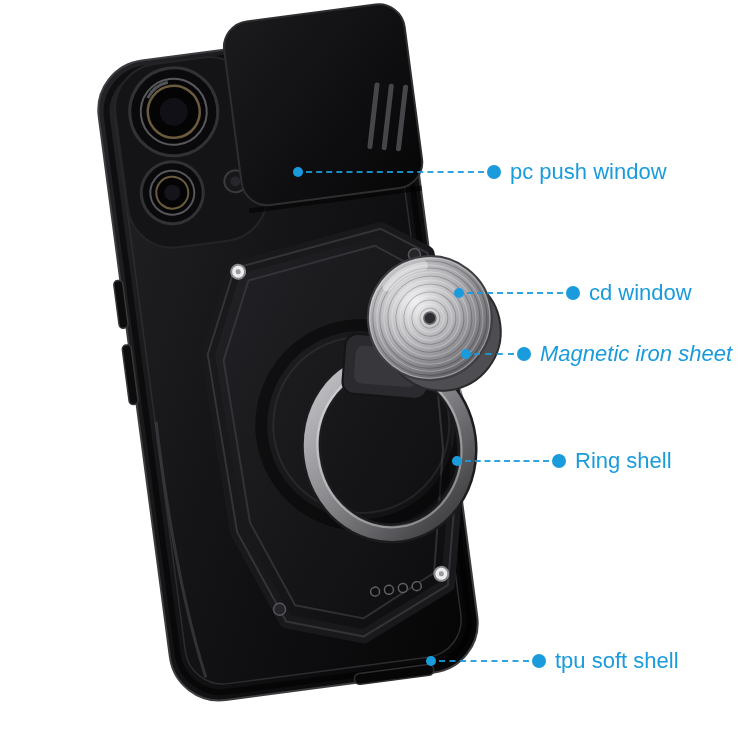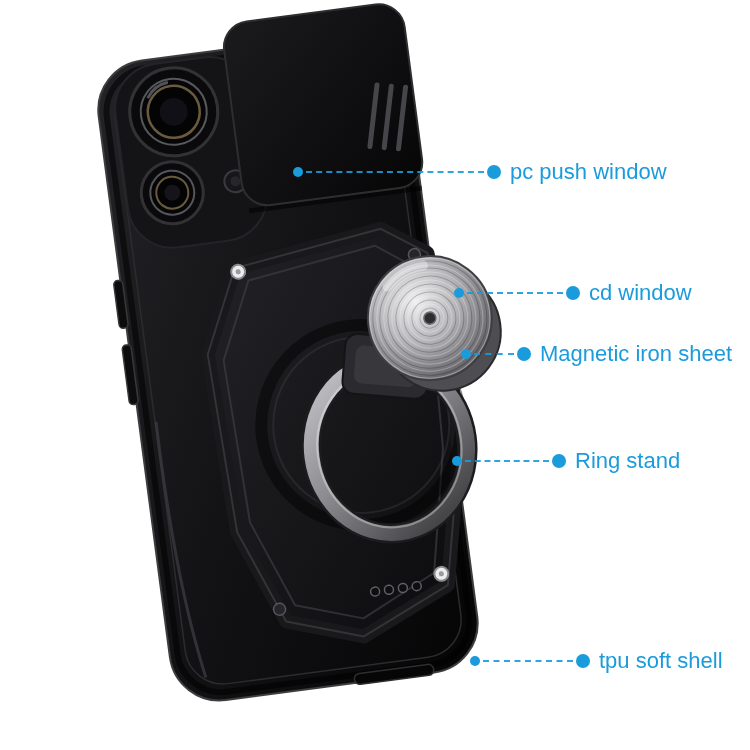--- a/index.html
+++ b/index.html
@@ -181,34 +181,34 @@
     <span class="label">pc push window</span>
   </div>
 
   <div class="callout" style="left:454px; top:293px;">
     <span class="anchor-dot"></span>
     <span class="dash" style="width:96px"></span>
     <span class="label-dot"></span>
     <span class="label">cd window</span>
   </div>
 
-  <div class="callout" style="left:461px; top:354px;">
+  <div class="callout" style="left:461px; top:354px;font-style:italic;">
     <span class="anchor-dot"></span>
     <span class="dash" style="width:40px"></span>
     <span class="label-dot"></span>
     <span class="label">Magnetic iron sheet</span>
   </div>
 
   <div class="callout" style="left:452px; top:461px;">
     <span class="anchor-dot"></span>
     <span class="dash" style="width:84px"></span>
     <span class="label-dot"></span>
-    <span class="label">Ring stand</span>
-  </div>
-
-  <div class="callout" style="left:470px; top:661px;">
+    <span class="label">Ring shell</span>
+  </div>
+
+  <div class="callout" style="left:426px; top:661px;">
     <span class="anchor-dot"></span>
     <span class="dash" style="width:90px"></span>
     <span class="label-dot"></span>
     <span class="label">tpu soft shell</span>
   </div>
 
 </div>
 
 </body></html>

